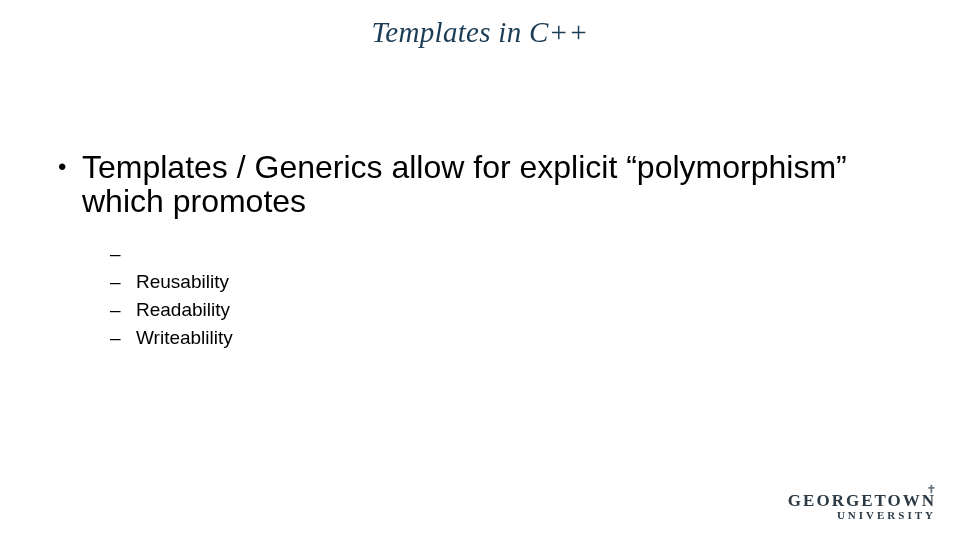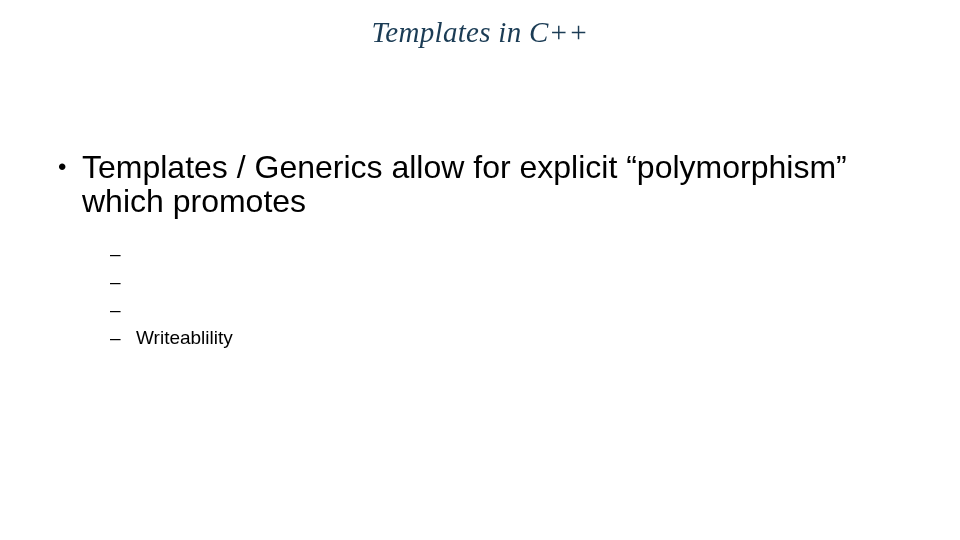--- a/index.html
+++ b/index.html
@@ -98,26 +98,35 @@
       <div class="bullet-dot">•</div>
       <div class="bullet-text">Templates / Generics allow for explicit “polymorphism” which promotes</div>
     </div>
 
     <div class="sublist">
       <div class="sub-row">
         <div class="sub-dash">–</div>
       </div>
       <div class="sub-row">
         <div class="sub-dash">–</div>
+        <div class="sub-text">Reusability</div>
       </div>
       <div class="sub-row">
         <div class="sub-dash">–</div>
+        <div class="sub-text">Readability</div>
       </div>
       <div class="sub-row">
         <div class="sub-dash">–</div>
         <div class="sub-text">Writeablility</div>
       </div>
     </div>
 
   </div>
 
+  <div class="logo">
+    <div class="logo-top">
+      <span>GEORGETOWN</span>
+      <span class="logo-cross">✝</span>
+    </div>
+    <div class="logo-bottom">UNIVERSITY</div>
+  </div>
 
 </div>
 
 </body></html>

